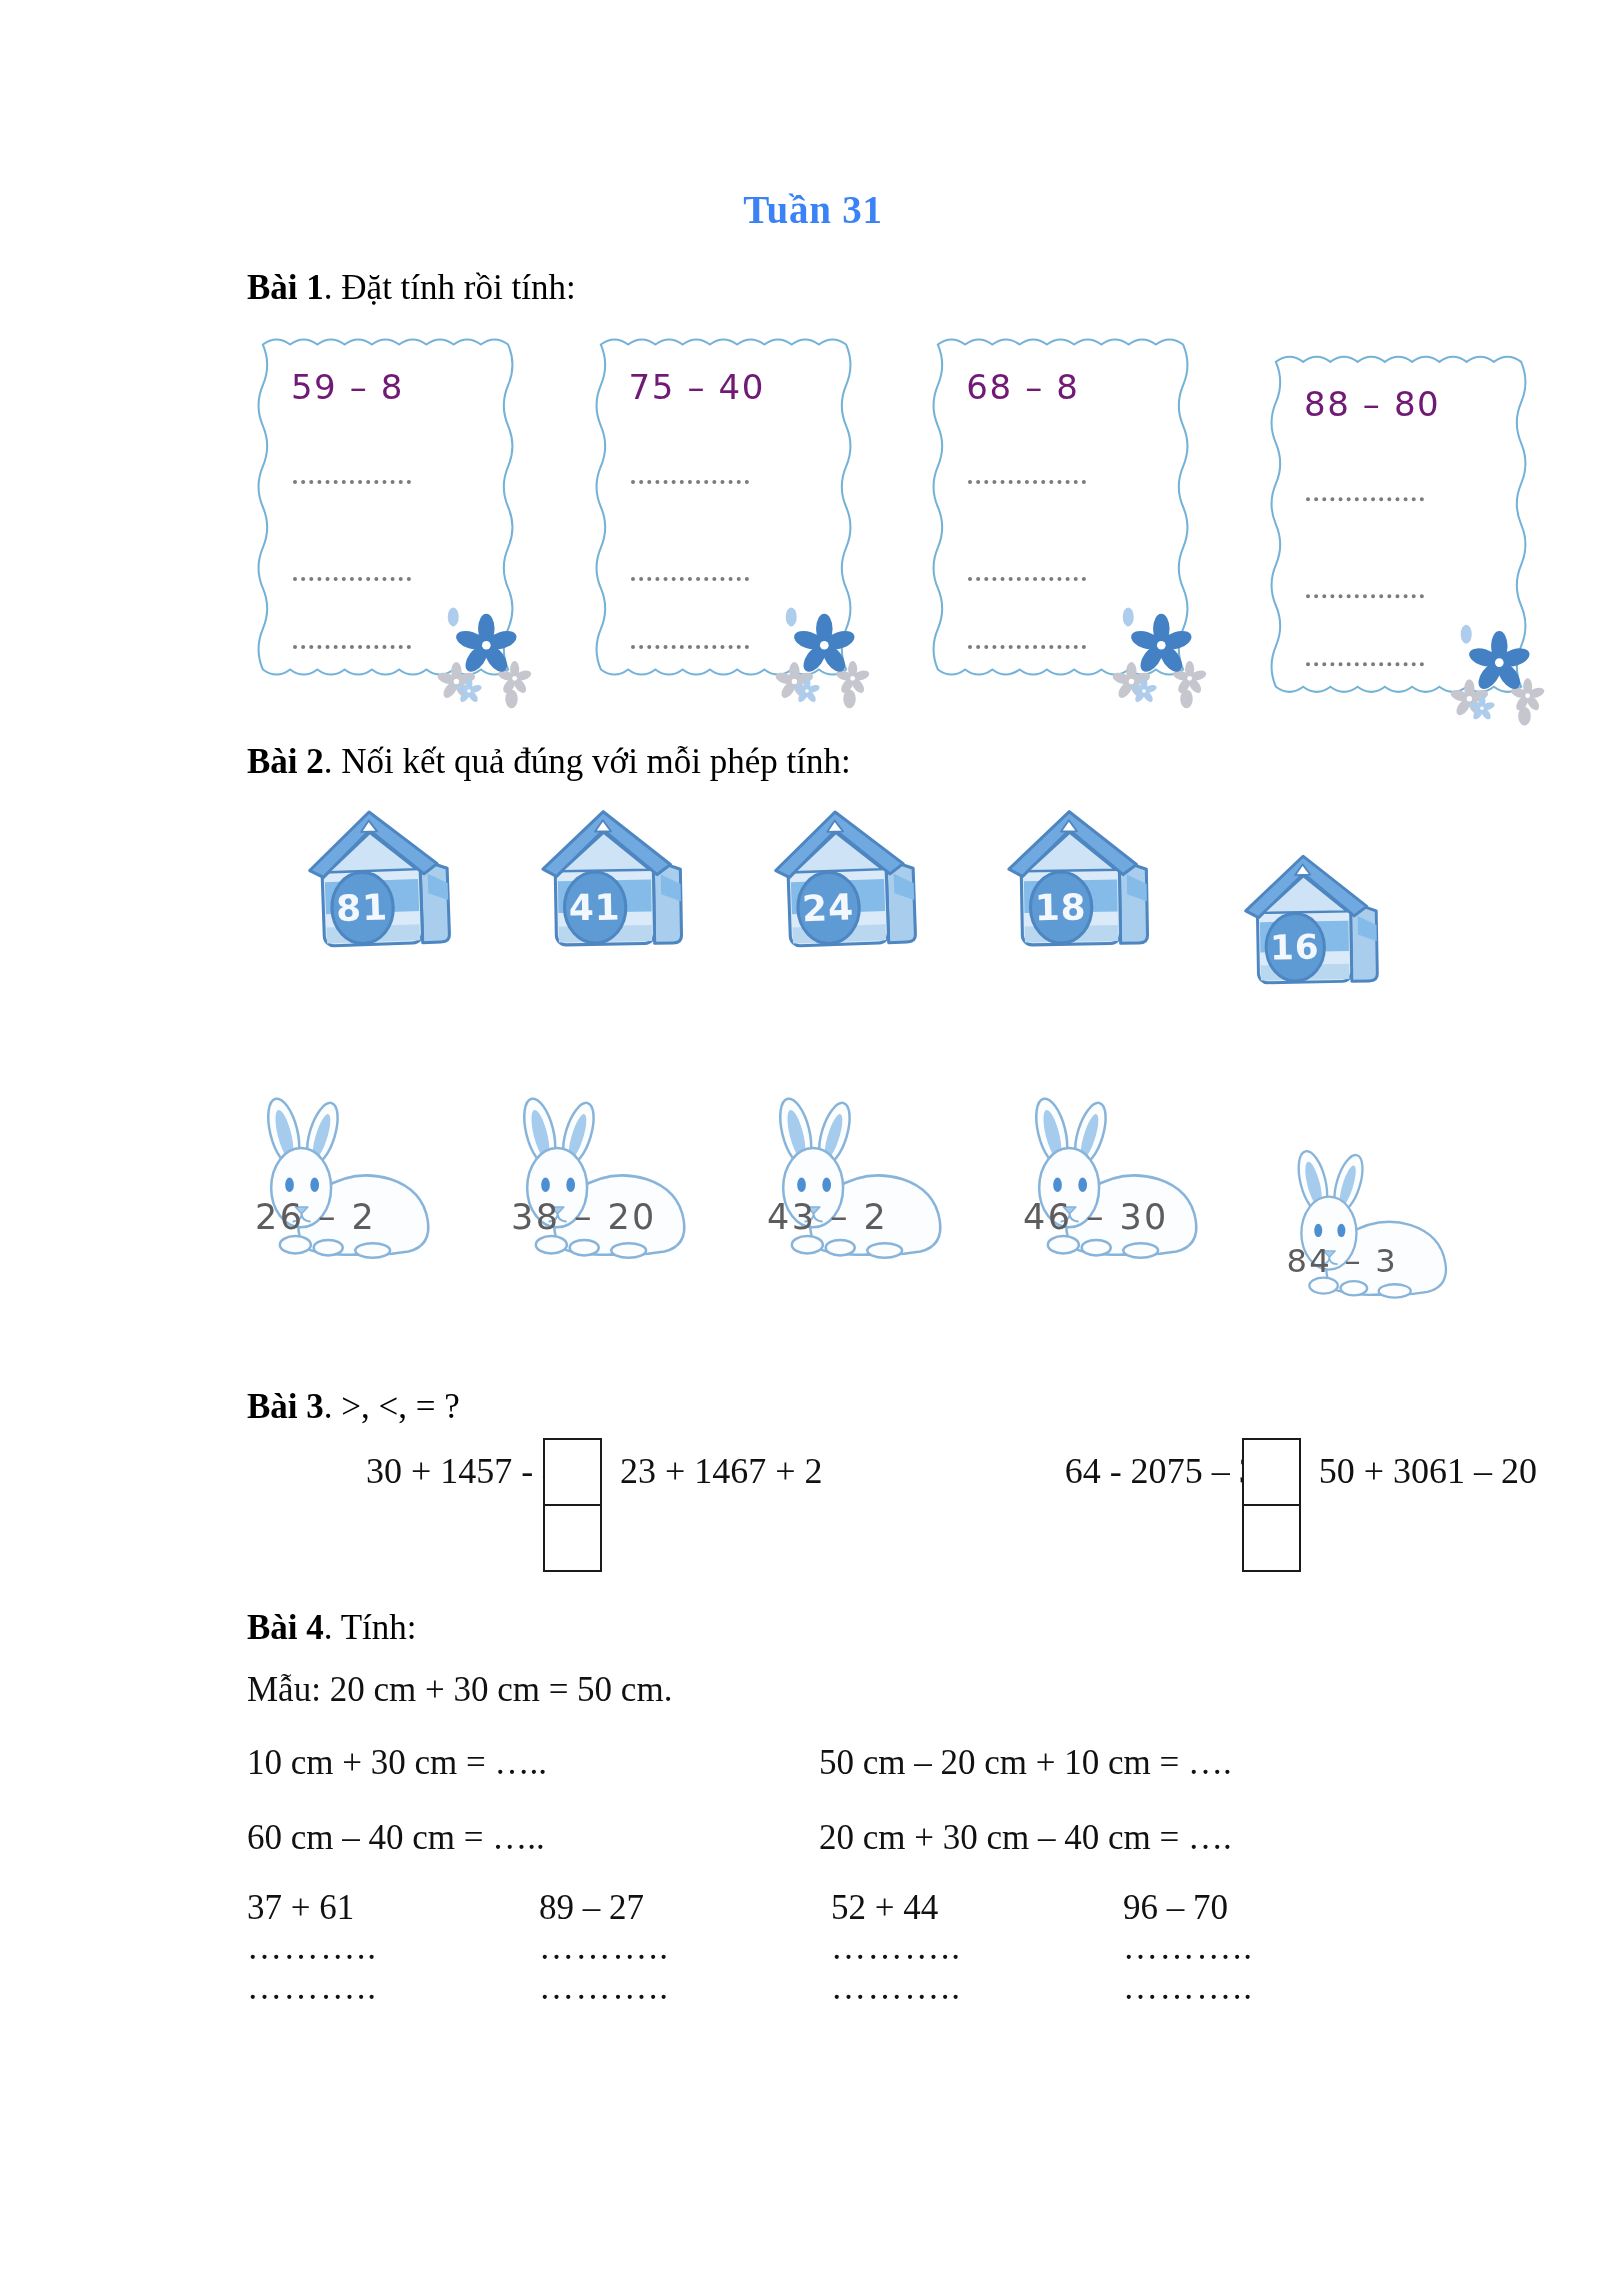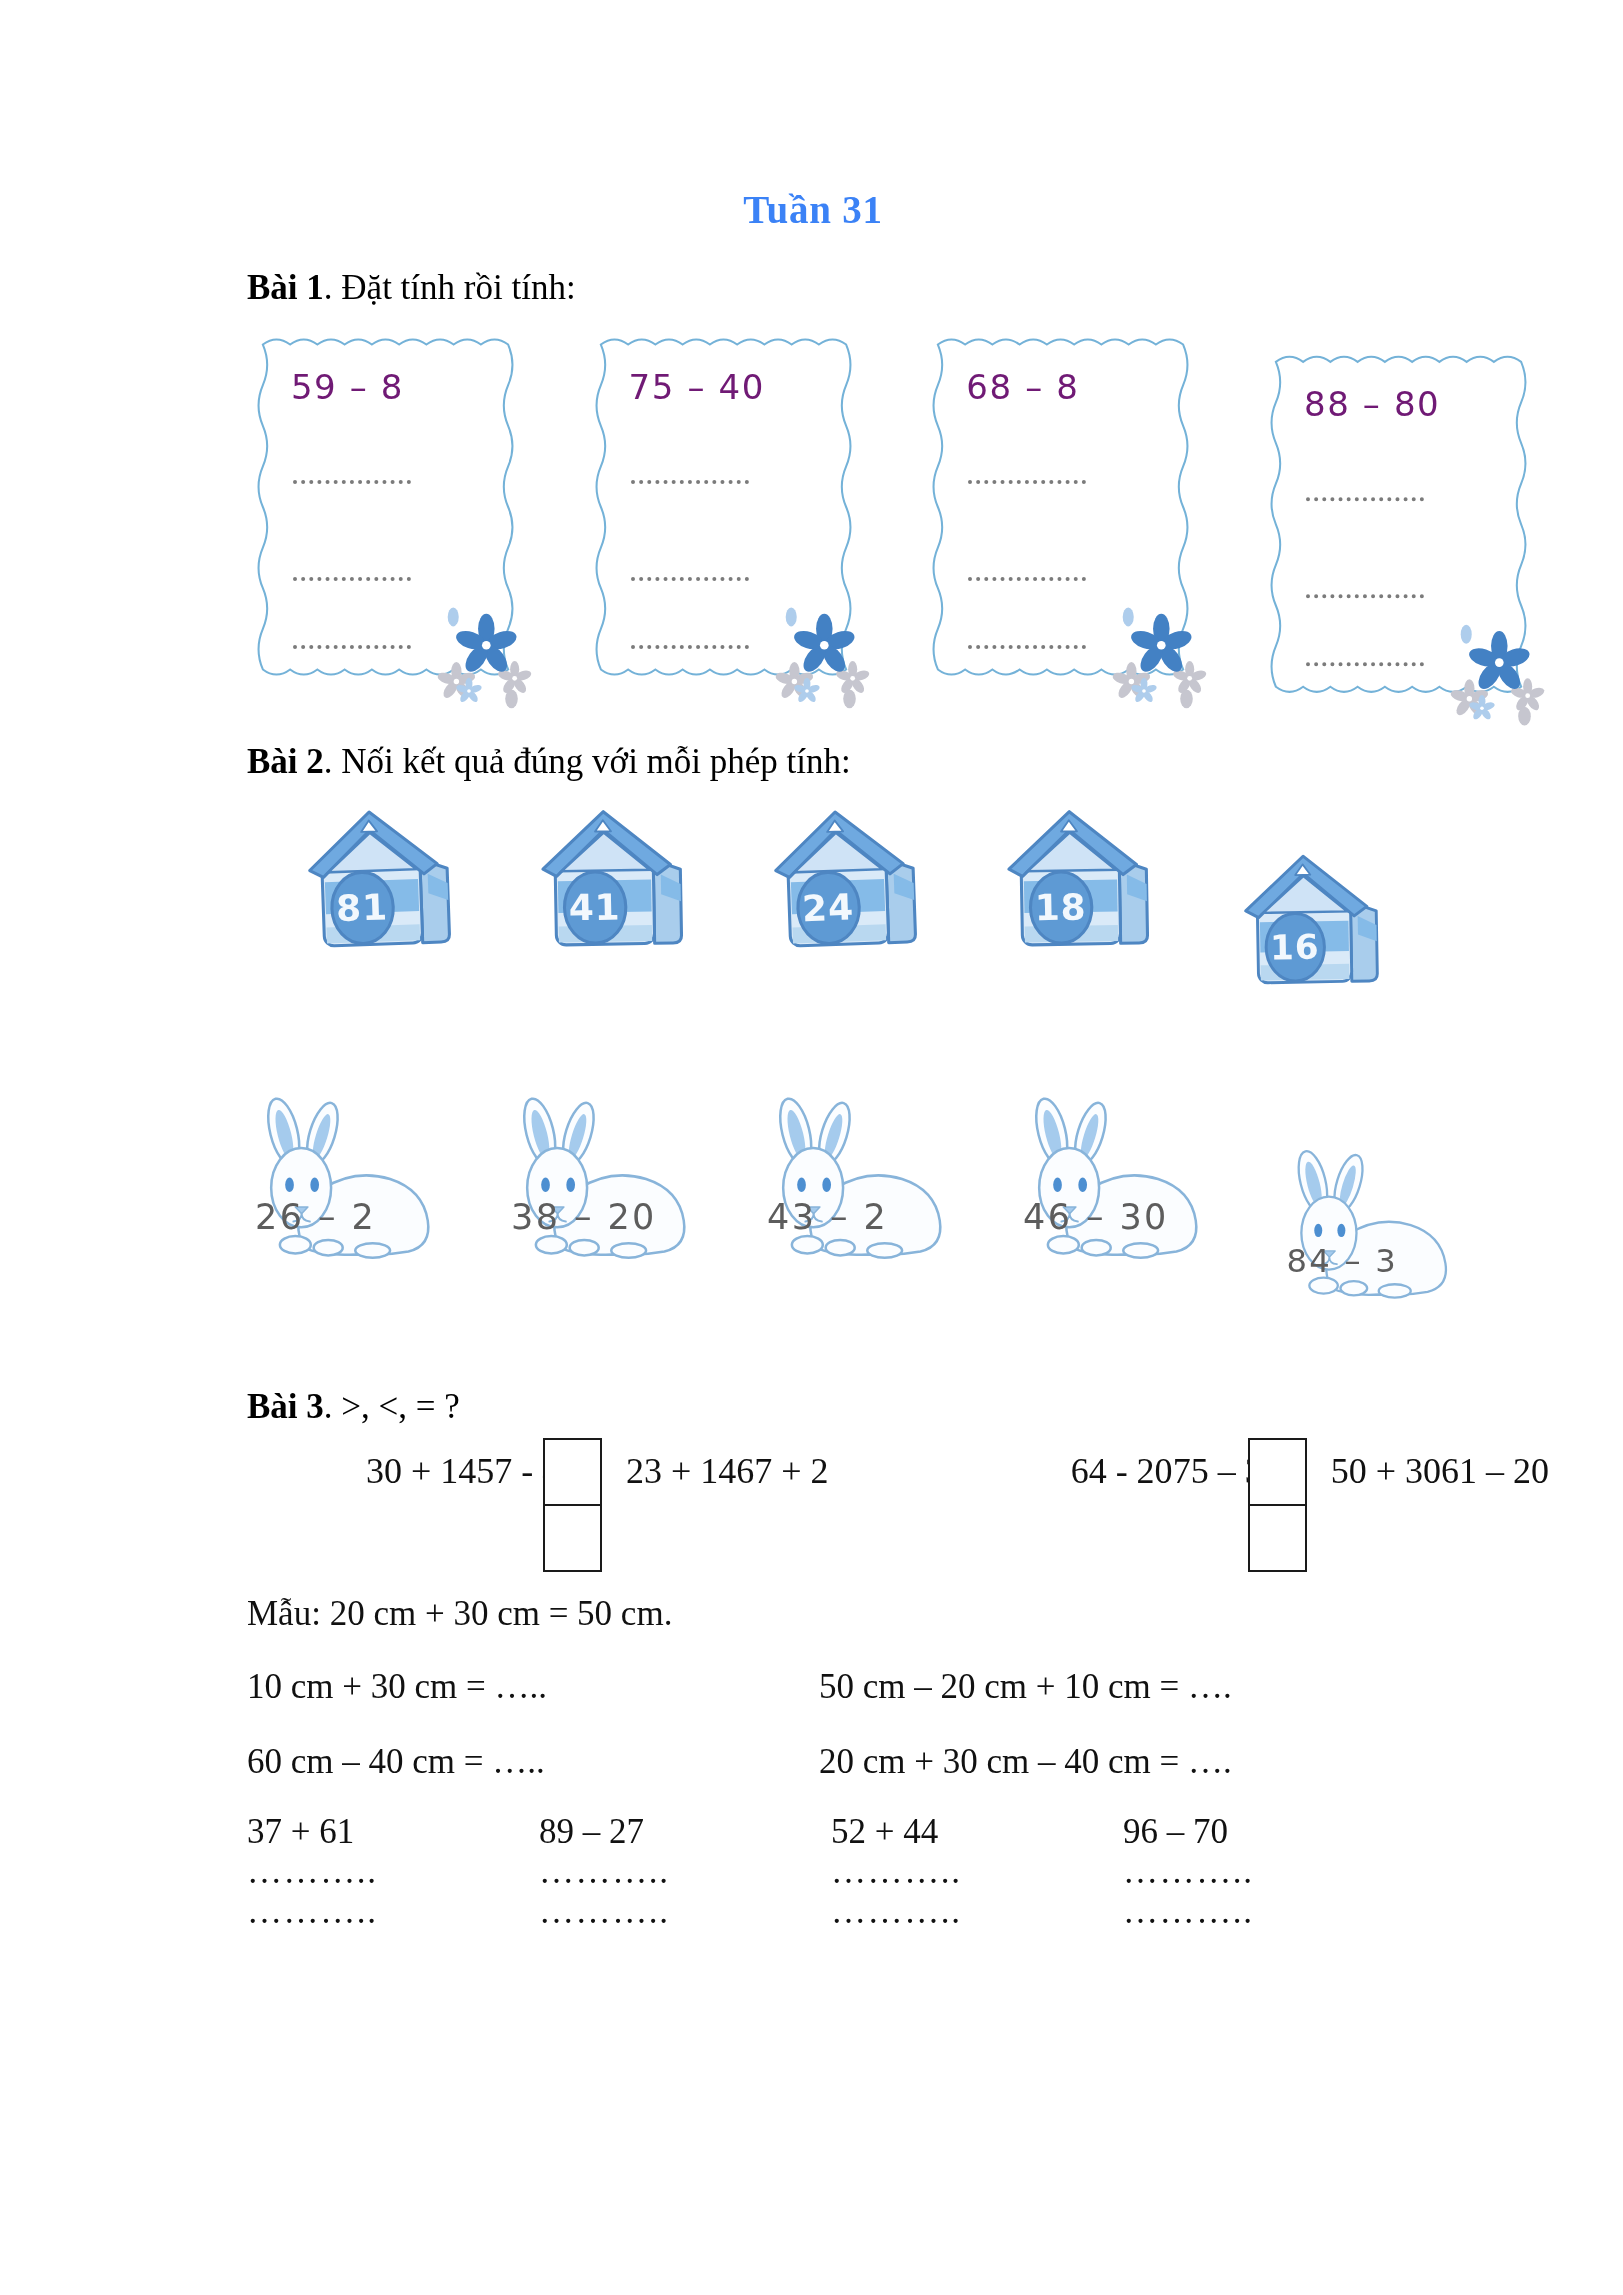--- a/index.html
+++ b/index.html
@@ -124,21 +124,21 @@
   }
   .cmp-group{display:flex;align-items:flex-start;}
   .cmp-col{display:flex;flex-direction:row;}
   .cmp-col div{
     height:67px;
     line-height:67px;
     font-size:36px;
     white-space:nowrap;
   }
   .cmp-col.left{width:149px;text-align:right;padding-right:28px;}
-  .cmp-col.right{padding-left:24px;text-align:left;}
+  .cmp-col.right{padding-left:18px;text-align:left;}
   .cmp-boxes{display:flex;flex-direction:column;}
   .cmp-box{
     width:55px;height:64px;
     border:2.4px solid #1a1a1a;
     background:#fff;
   }
   .cmp-box + .cmp-box{margin-top:-2.4px;}
   
   .sample{font-size:35px;margin:22px 0 0 0;}
   .ex4-grid{
@@ -368,20 +368,21 @@
         <div class="cmp-box"></div>
         <div class="cmp-box"></div>
       </div>
       <div class="cmp-col right">
         <div>50 + 30</div>
         <div>61 – 20</div>
       </div>
     </div>
   </div>
 
+  <p class="heading mt"><span class="b">Bài 4</span><span>. Tính:</span></p>
 
   <p class="sample">Mẫu: 20 cm + 30 cm = 50 cm.</p>
 
   <div class="ex4-grid">
     <span>10 cm + 30 cm = …..</span>
     <span>50 cm – 20 cm + 10 cm = ….</span>
     <span>60 cm – 40 cm = …..</span>
     <span>20 cm + 30 cm – 40 cm = ….</span>
   </div>
 

